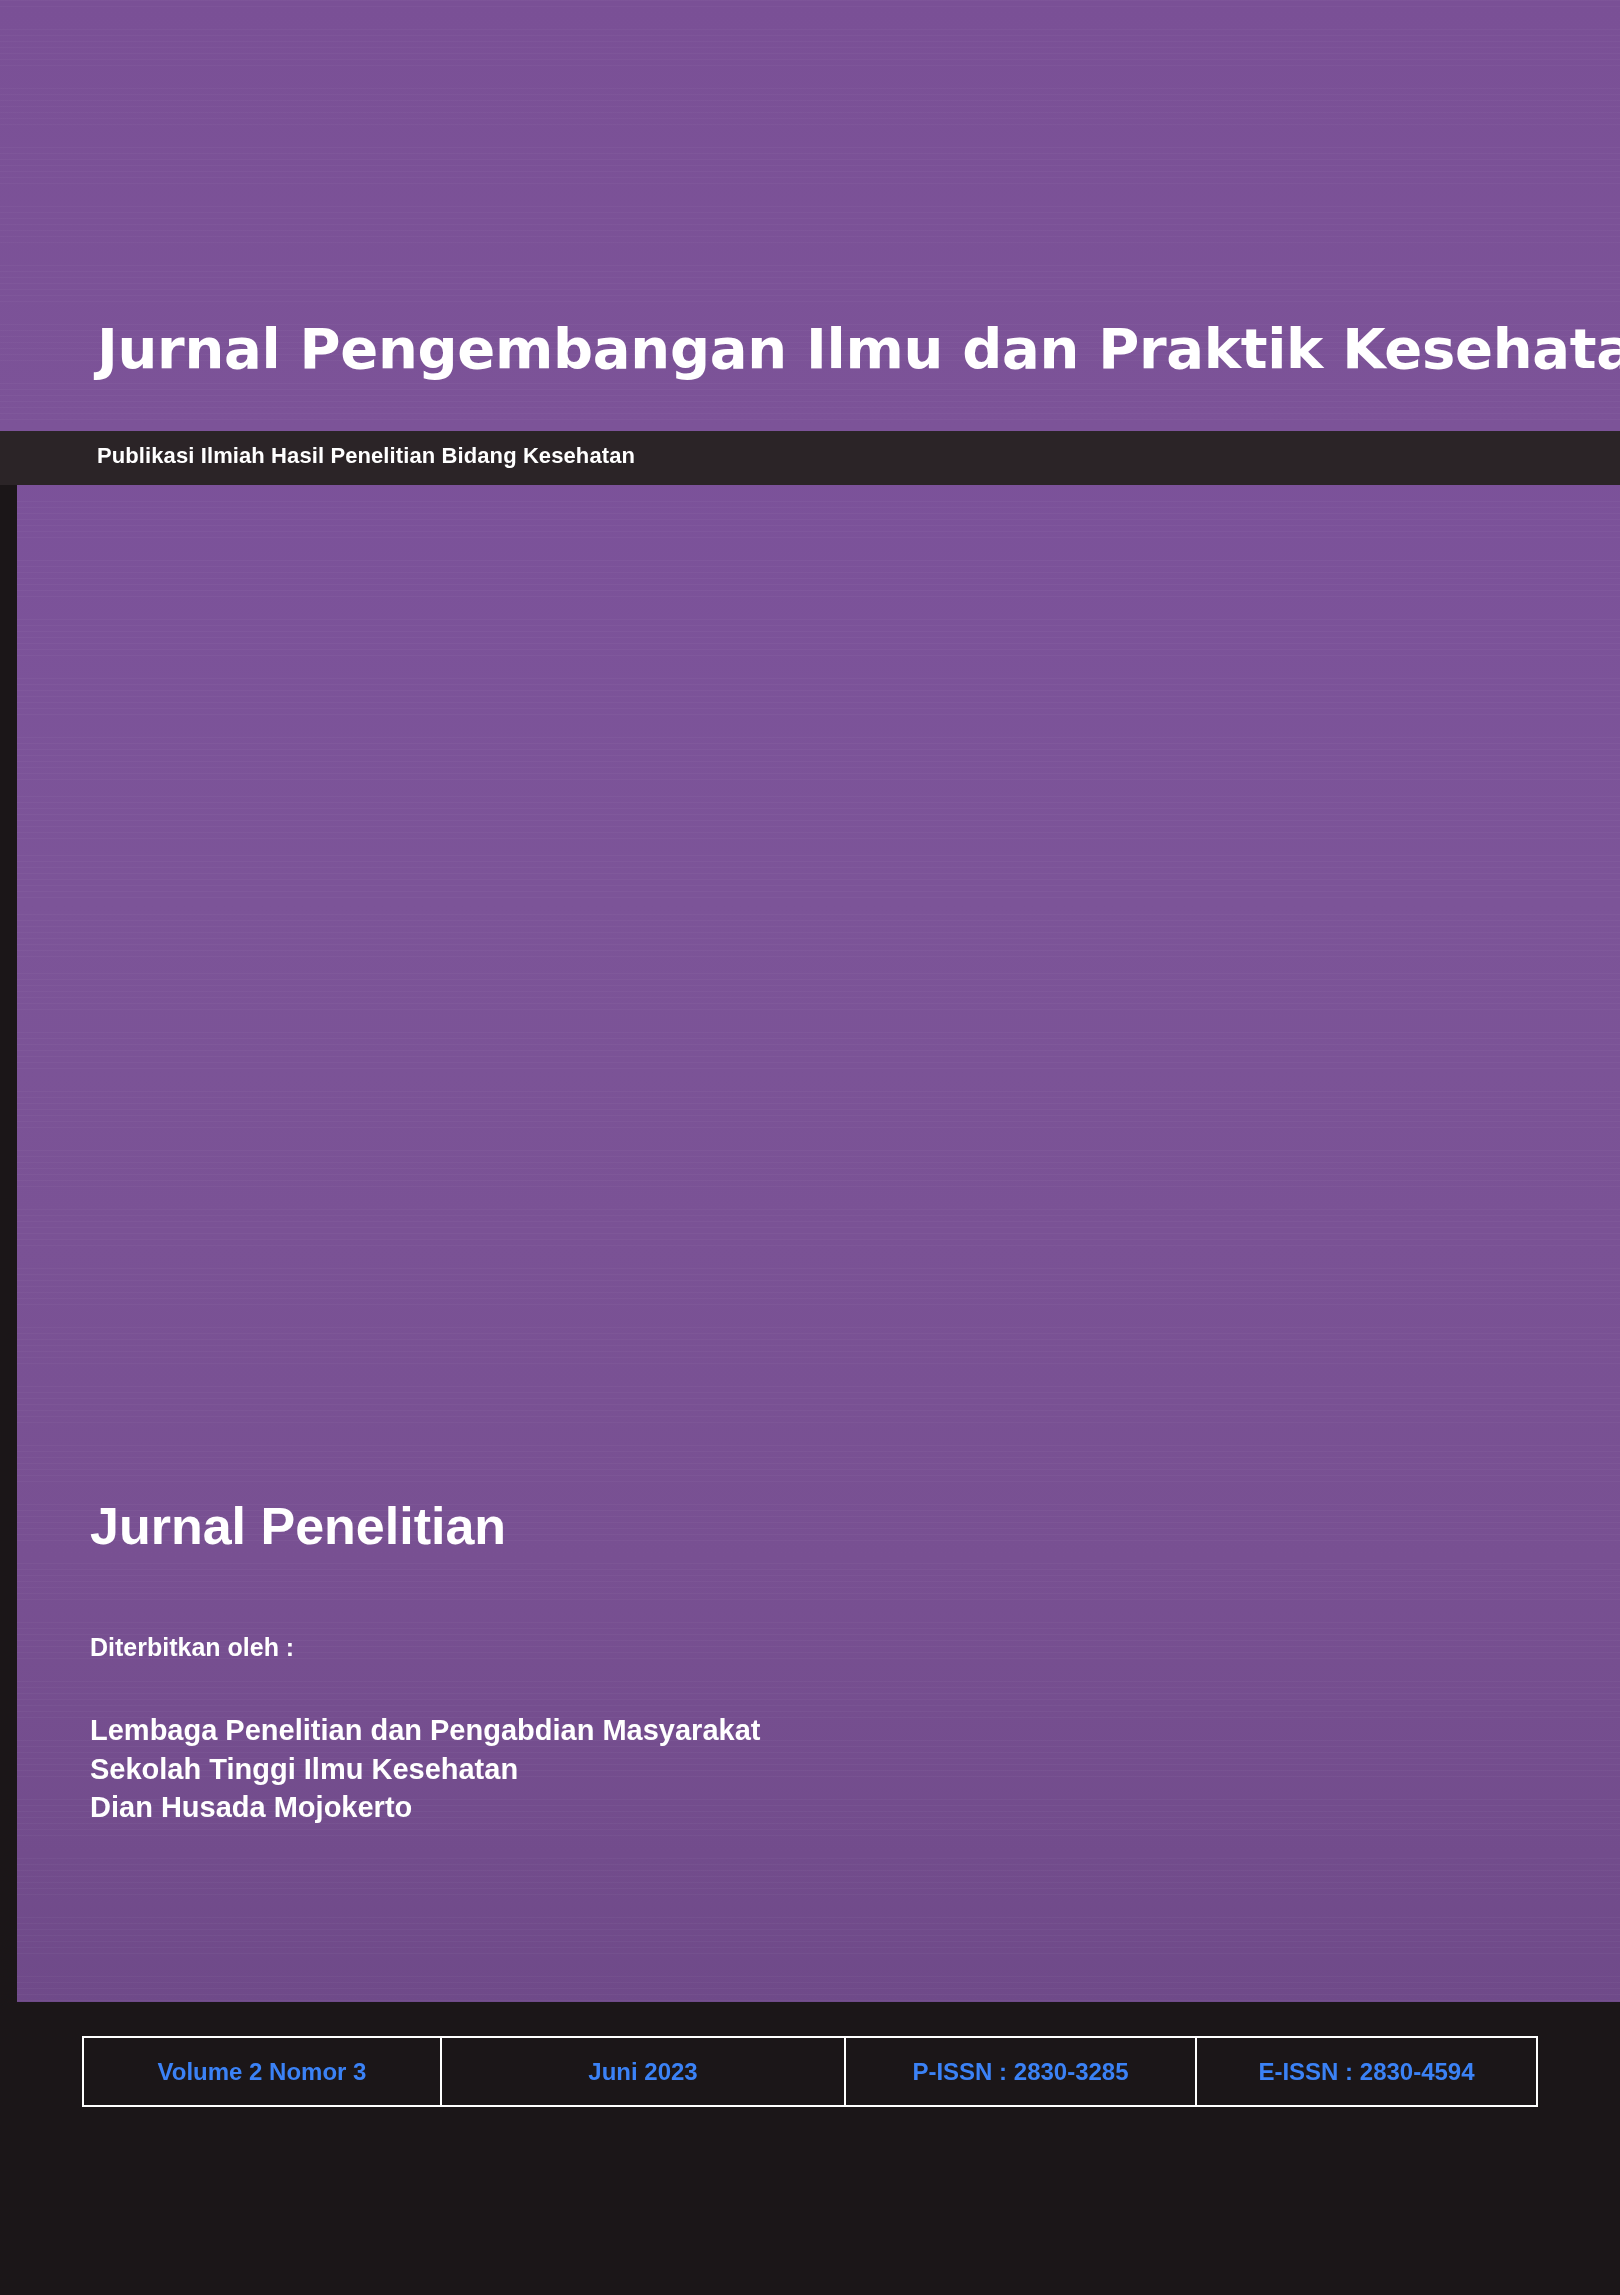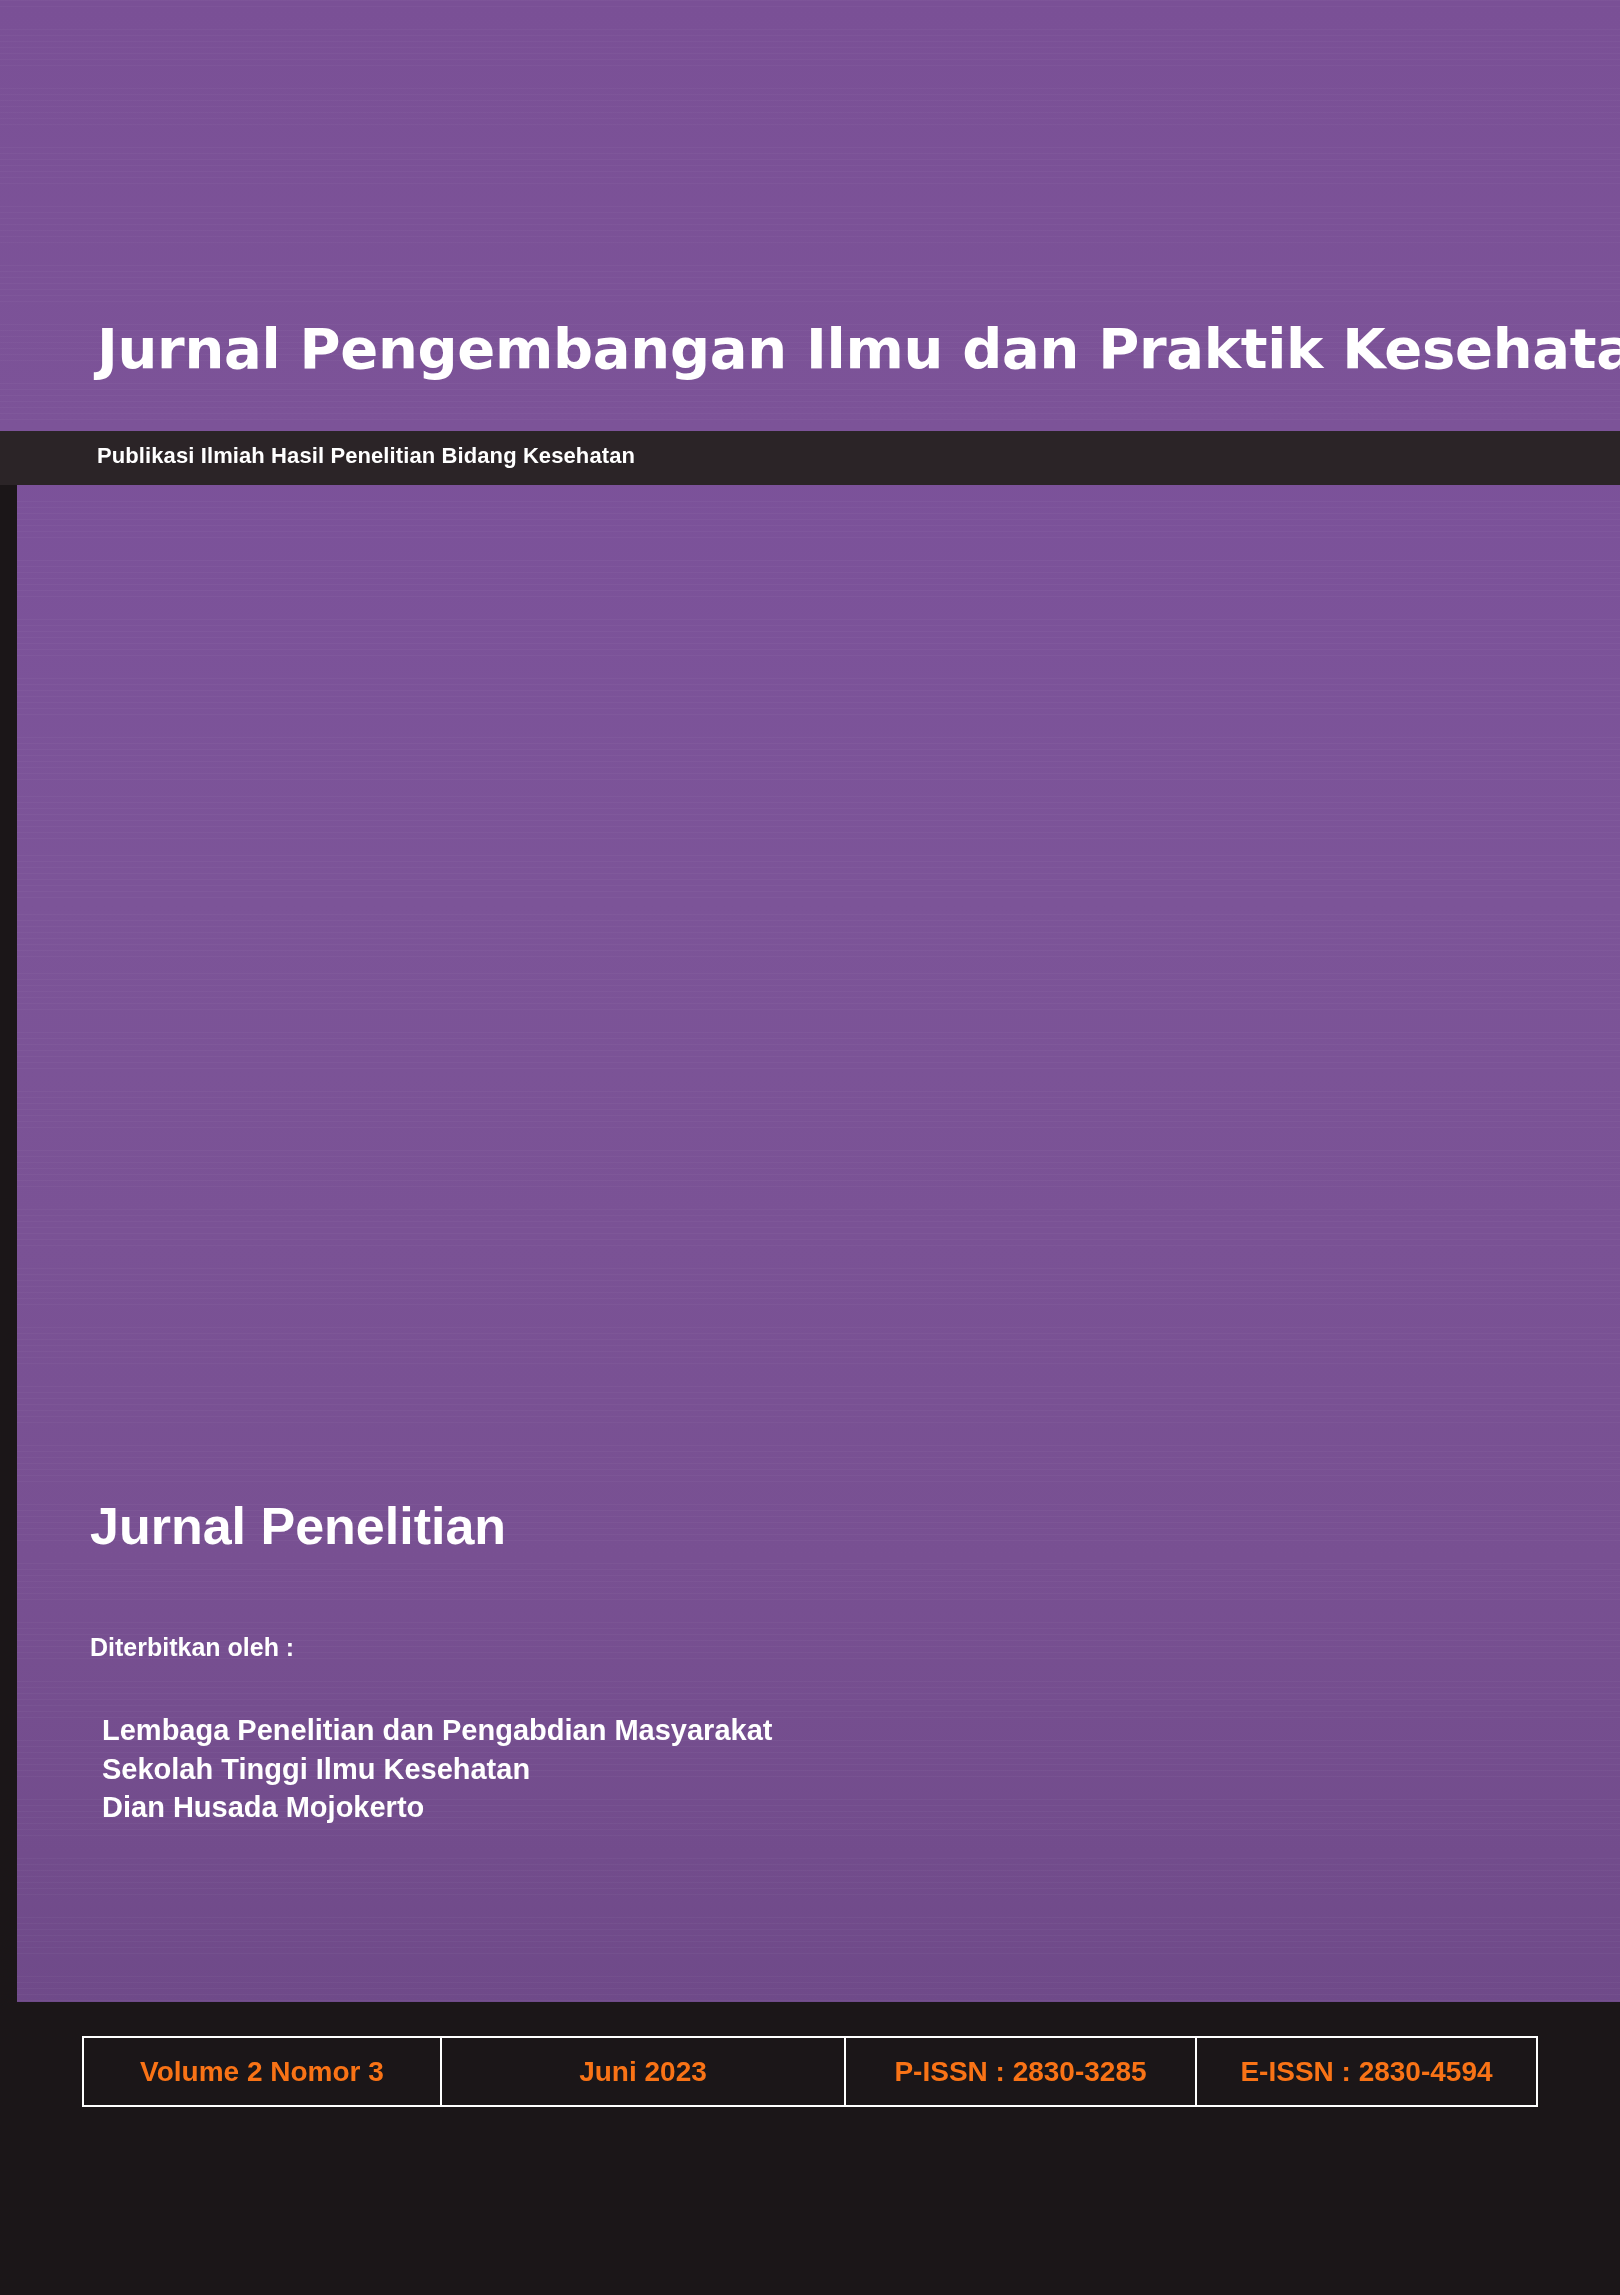--- a/index.html
+++ b/index.html
@@ -123,21 +123,20 @@
   }
   .publisher {
     position: absolute;
     left: 90px;
     top: 1711px;
     color: #ffffff;
     font-size: 29px;
     font-weight: bold;
     line-height: 1.33;
     font-family: "Liberation Sans", sans-serif;
-    margin-left: 12px;
   }
   .publisher div {
     white-space: nowrap;
   }
   
   .bottom-area {
     position: absolute;
     left: 0;
     top: 2002px;
     width: 1621px;
@@ -152,22 +151,22 @@
     height: 71px;
     border: 2px solid #ffffff;
     display: flex;
     box-sizing: border-box;
   }
   .meta-cell {
     flex: 1 1 0;
     display: flex;
     align-items: center;
     justify-content: center;
-    color: #f97316;
-    font-size: 28px;
+    color: #3b82f6;
+    font-size: 24px;
     font-weight: bold;
     font-family: "Liberation Sans", sans-serif;
     border-right: 2px solid #ffffff;
     box-sizing: border-box;
     white-space: nowrap;
   }
   .meta-cell:last-child {
     border-right: none;
   }
   .meta-cell.c1 { flex: 0 0 358px; }

